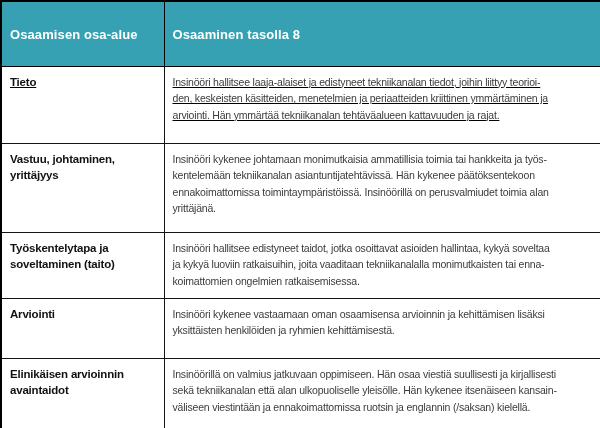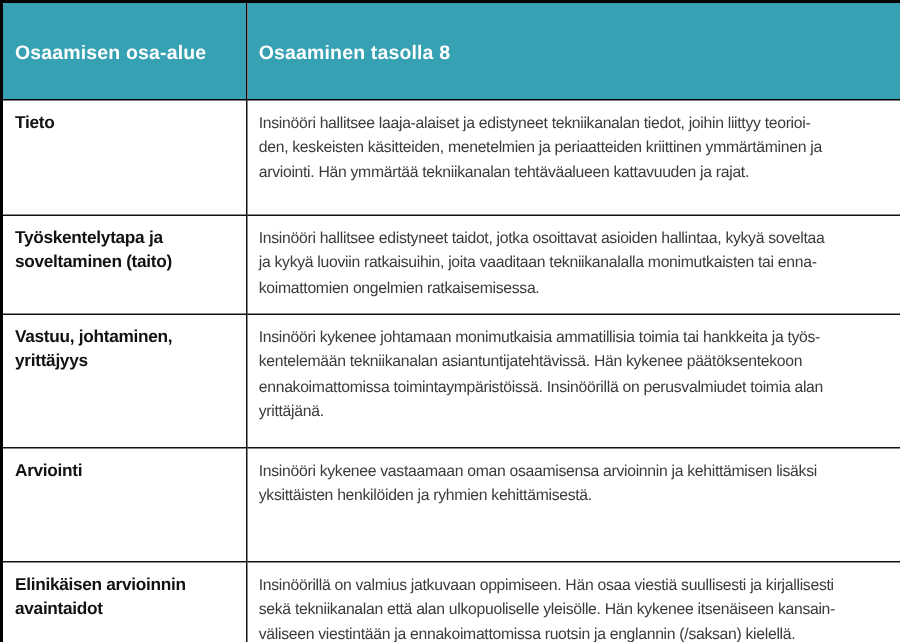--- a/index.html
+++ b/index.html
@@ -53,42 +53,42 @@
       <col class="c-area">
       <col class="c-level">
     </colgroup>
     <thead>
       <tr style="height:65px;">
         <th>Osaamisen osa-alue</th>
         <th>Osaaminen tasolla 8</th>
       </tr>
     </thead>
     <tbody>
-      <tr style="height:77px;">
+      <tr style="height:77px;text-decoration:underline;">
         <td class="label">Tieto</td>
         <td class="desc">Insinööri hallitsee laaja-alaiset ja edistyneet tekniikanalan tiedot, joihin liittyy teorioi-
 den, keskeisten käsitteiden, menetelmien ja periaatteiden kriittinen ymmärtäminen ja
 arviointi. Hän ymmärtää tekniikanalan tehtäväalueen kattavuuden ja rajat.</td>
-      </tr>
-      <tr style="height:66px;">
-        <td class="label">Työskentelytapa ja
-soveltaminen (taito)</td>
-        <td class="desc">Insinööri hallitsee edistyneet taidot, jotka osoittavat asioiden hallintaa, kykyä soveltaa
-ja kykyä luoviin ratkaisuihin, joita vaaditaan tekniikanalalla monimutkaisten tai enna-
-koimattomien ongelmien ratkaisemisessa.</td>
       </tr>
       <tr style="height:89px;">
         <td class="label">Vastuu, johtaminen,
 yrittäjyys</td>
         <td class="desc">Insinööri kykenee johtamaan monimutkaisia ammatillisia toimia tai hankkeita ja työs-
 kentelemään tekniikanalan asiantuntijatehtävissä. Hän kykenee päätöksentekoon
 ennakoimattomissa toimintaympäristöissä. Insinöörillä on perusvalmiudet toimia alan
 yrittäjänä.</td>
       </tr>
-      <tr style="height:76px;padding-left:17px;">
+      <tr style="height:66px;">
+        <td class="label">Työskentelytapa ja
+soveltaminen (taito)</td>
+        <td class="desc">Insinööri hallitsee edistyneet taidot, jotka osoittavat asioiden hallintaa, kykyä soveltaa
+ja kykyä luoviin ratkaisuihin, joita vaaditaan tekniikanalalla monimutkaisten tai enna-
+koimattomien ongelmien ratkaisemisessa.</td>
+      </tr>
+      <tr style="height:60px;padding-left:17px;">
         <td class="label">Arviointi</td>
         <td class="desc">Insinööri kykenee vastaamaan oman osaamisensa arvioinnin ja kehittämisen lisäksi
 yksittäisten henkilöiden ja ryhmien kehittämisestä.</td>
       </tr>
       <tr style="height:81px;">
         <td class="label">Elinikäisen arvioinnin
 avaintaidot</td>
         <td class="desc">Insinöörillä on valmius jatkuvaan oppimiseen. Hän osaa viestiä suullisesti ja kirjallisesti
 sekä tekniikanalan että alan ulkopuoliselle yleisölle. Hän kykenee itsenäiseen kansain-
 väliseen viestintään ja ennakoimattomissa ruotsin ja englannin (/saksan) kielellä.</td>

